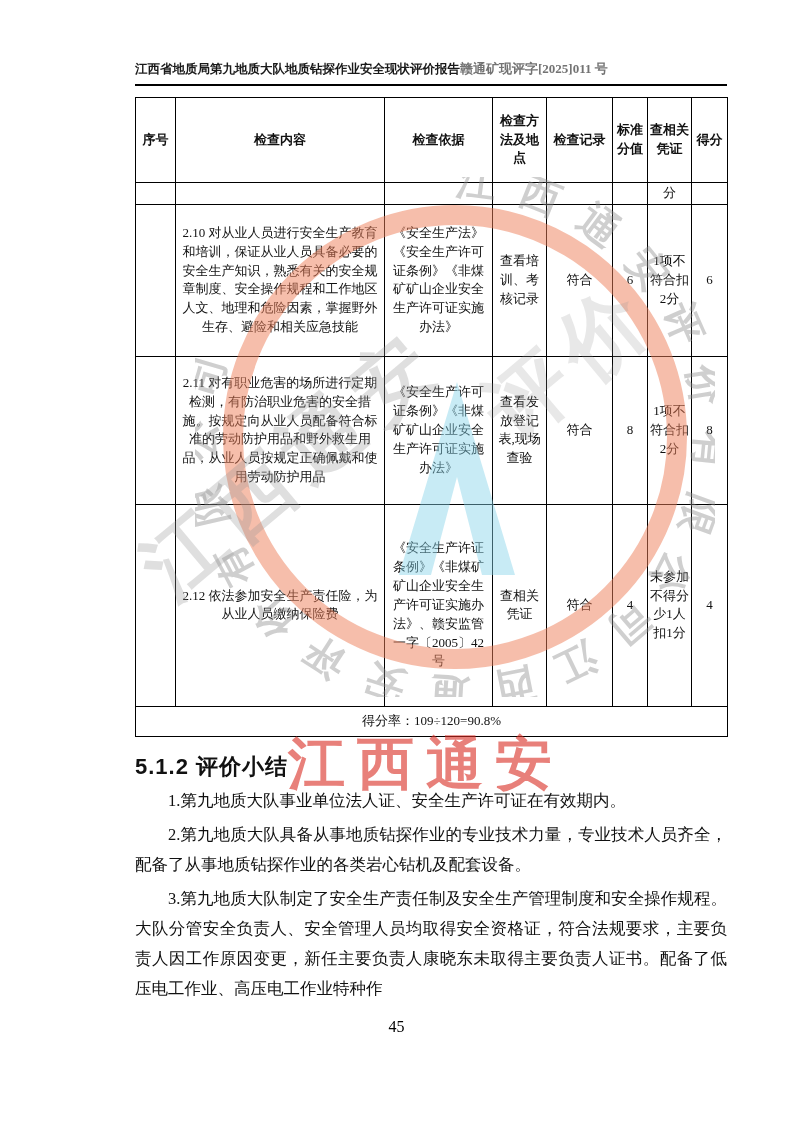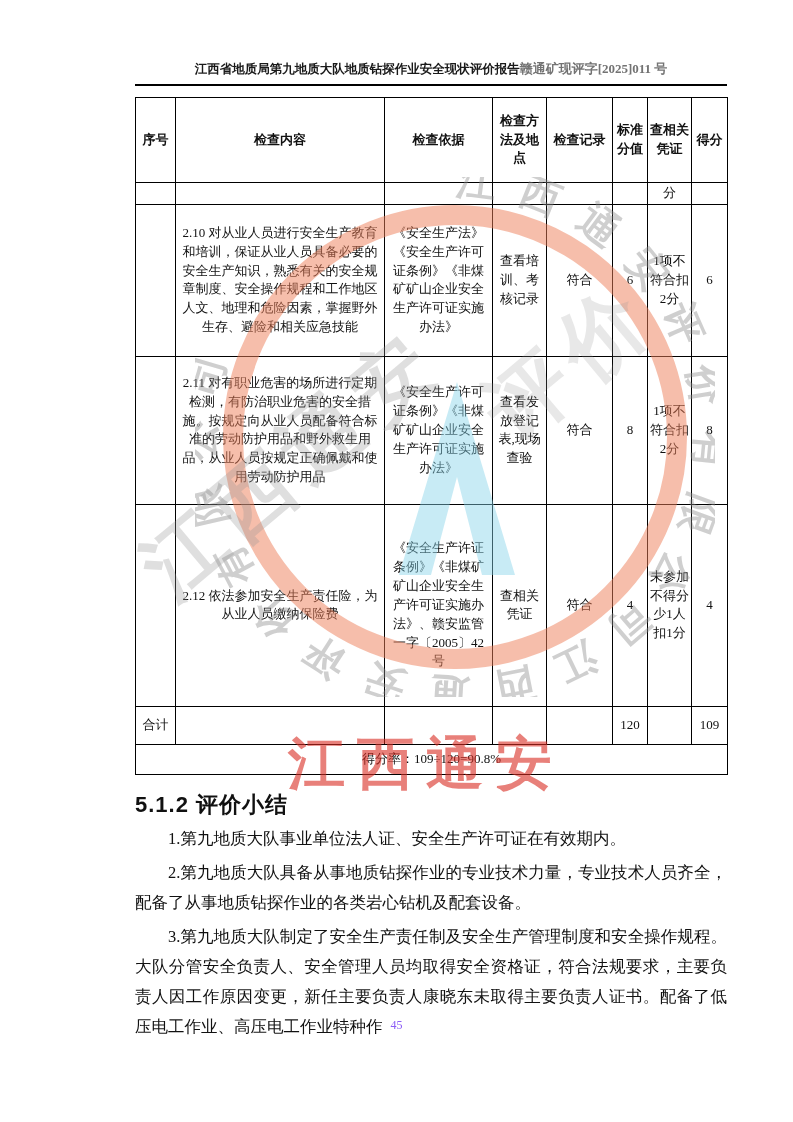--- a/index.html
+++ b/index.html
@@ -1,20 +1,20 @@
 <!DOCTYPE html>
 <html><head>
 <meta charset="utf-8">
 <style>
   * { margin:0; padding:0; box-sizing:border-box; }
   body { background:#888; font-family:"Liberation Serif","DejaVu Serif",serif; }
   .page { position:relative; width:793px; height:1122px; background:#ffffff; margin:0 auto; overflow:hidden; }
   .content { position:absolute; left:135px; top:60px; width:592px; z-index:1; }
 
-  .doc-header { display:flex; justify-content:center; align-items:flex-end;
+  .doc-header { display:flex; justify-content:flex-start; align-items:flex-end;
                 border-bottom:2px solid #000; padding-bottom:6px; }
   .doc-header .hl { font-size:12.5px; font-weight:bold; color:#1a1a1a; }
   .doc-header .hr { font-size:13px; font-weight:bold; color:#737373; }
 
   table.check { border-collapse:collapse; table-layout:fixed; width:592px; margin-top:11px;
                 font-size:13px; color:#111; }
   table.check td, table.check th { border:1px solid #000; vertical-align:middle;
                 text-align:center; word-break:break-all; line-height:1.45; padding:1px 2px; }
   table.check th { font-weight:bold; font-size:13px; padding:2px 1px; }
   td.cell-content { text-align:left; padding:2px 4px; }
@@ -25,21 +25,21 @@
   tr.r3    { height:202px; }
   tr.total { height:38px; }
   tr.rate  { height:30px; }
 
   .summary-heading { margin-top:15px; font-family:"Liberation Sans","DejaVu Sans",sans-serif;
                      font-weight:bold; font-size:22px; color:#111; letter-spacing:1px; }
   .summary p { font-size:16.5px; line-height:30px; color:#111; text-indent:2em;
                text-align:justify; margin-top:4px; }
 
   .page-number { position:absolute; left:0; top:1018px; width:100%; text-align:center;
-                 font-size:12px; color:#8b5cf6; z-index:1; }
+                 font-size:16px; color:#000000; z-index:1; }
 
   
   .wm { position:absolute; pointer-events:none; z-index:2; }
   .wm-stamp { left:195px; top:177px; width:520px; height:520px; }
   .wm-diag { font-family:"Liberation Sans","DejaVu Sans",sans-serif; font-weight:bold;
              color:rgba(150,150,150,0.30); white-space:nowrap; }
   .wm-diag1 { left:120px; top:540px; font-size:80px; letter-spacing:10px; transform:rotate(-40deg); transform-origin:left top; }
   .wm-diag2 { left:460px; top:380px; font-size:84px; letter-spacing:12px; transform:rotate(-40deg); transform-origin:left top; color:rgba(150,150,150,0.22); }
   .wm-red { left:288px; top:726px; font-size:57px; font-weight:bold; letter-spacing:12px;
             color:rgba(216,44,34,0.60); font-family:"Liberation Sans","DejaVu Sans",sans-serif; }
@@ -114,30 +114,20 @@
           <td></td>
           <td class="cell-content">2.12 依法参加安全生产责任险，为从业人员缴纳保险费</td>
           <td>《安全生产许证条例》《非煤矿矿山企业安全生产许可证实施办法》、赣安监管一字〔2005〕42 号</td>
           <td>查相关凭证</td>
           <td>符合</td>
           <td>4</td>
           <td>未参加不得分少1人扣1分</td>
           <td>4</td>
         </tr>
 
-        <tr class="total">
-          <td>合计</td>
-          <td></td>
-          <td></td>
-          <td></td>
-          <td></td>
-          <td>120</td>
-          <td></td>
-          <td>109</td>
-        </tr>
 
         <tr class="rate">
           <td colspan="8">得分率：109÷120=90.8%</td>
         </tr>
       </tbody>
     </table>
 
     <div class="summary">
       <div class="summary-heading">5.1.2 评价小结</div>
       <p>1.第九地质大队事业单位法人证、安全生产许可证在有效期内。</p>

